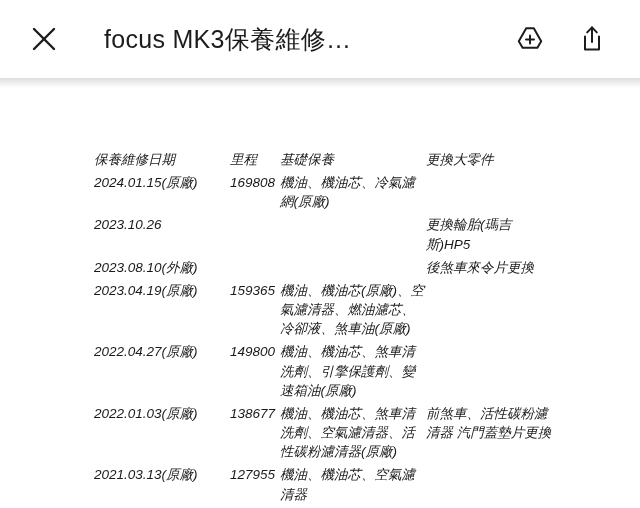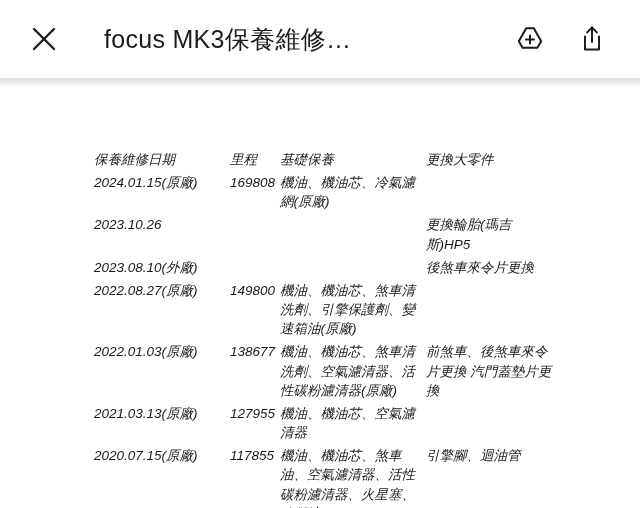--- a/index.html
+++ b/index.html
@@ -195,30 +195,36 @@
           <td class="c-basic"></td>
           <td class="c-major">更換輪胎(瑪吉斯)HP5</td>
         </tr>
         <tr class="row">
           <td class="c-date">2023.08.10(外廠)</td>
           <td class="c-km"></td>
           <td class="c-basic"></td>
           <td class="c-major">後煞車來令片更換</td>
         </tr>
         <tr class="row">
-          <td class="c-date">2022.08.27(原廠)</td>
+          <td class="c-date">2023.04.19(原廠)</td>
+          <td class="c-km">159365</td>
+          <td class="c-basic">機油、機油芯(原廠)、空氣濾清器、燃油濾芯、冷卻液、煞車油(原廠)</td>
+          <td class="c-major"></td>
+        </tr>
+        <tr class="row">
+          <td class="c-date">2022.04.27(原廠)</td>
           <td class="c-km">149800</td>
           <td class="c-basic">機油、機油芯、煞車清洗劑、引擎保護劑、變速箱油(原廠)</td>
           <td class="c-major"></td>
         </tr>
         <tr class="row">
           <td class="c-date">2022.01.03(原廠)</td>
           <td class="c-km">138677</td>
           <td class="c-basic">機油、機油芯、煞車清洗劑、空氣濾清器、活性碳粉濾清器(原廠)</td>
-          <td class="c-major">前煞車、後煞車來令片更換
+          <td class="c-major">前煞車、活性碳粉濾清器
 汽門蓋墊片更換</td>
         </tr>
         <tr class="row">
           <td class="c-date">2021.03.13(原廠)</td>
           <td class="c-km">127955</td>
           <td class="c-basic">機油、機油芯、空氣濾清器</td>
           <td class="c-major"></td>
         </tr>
         <tr class="row">
           <td class="c-date">2020.07.15(原廠)</td>

